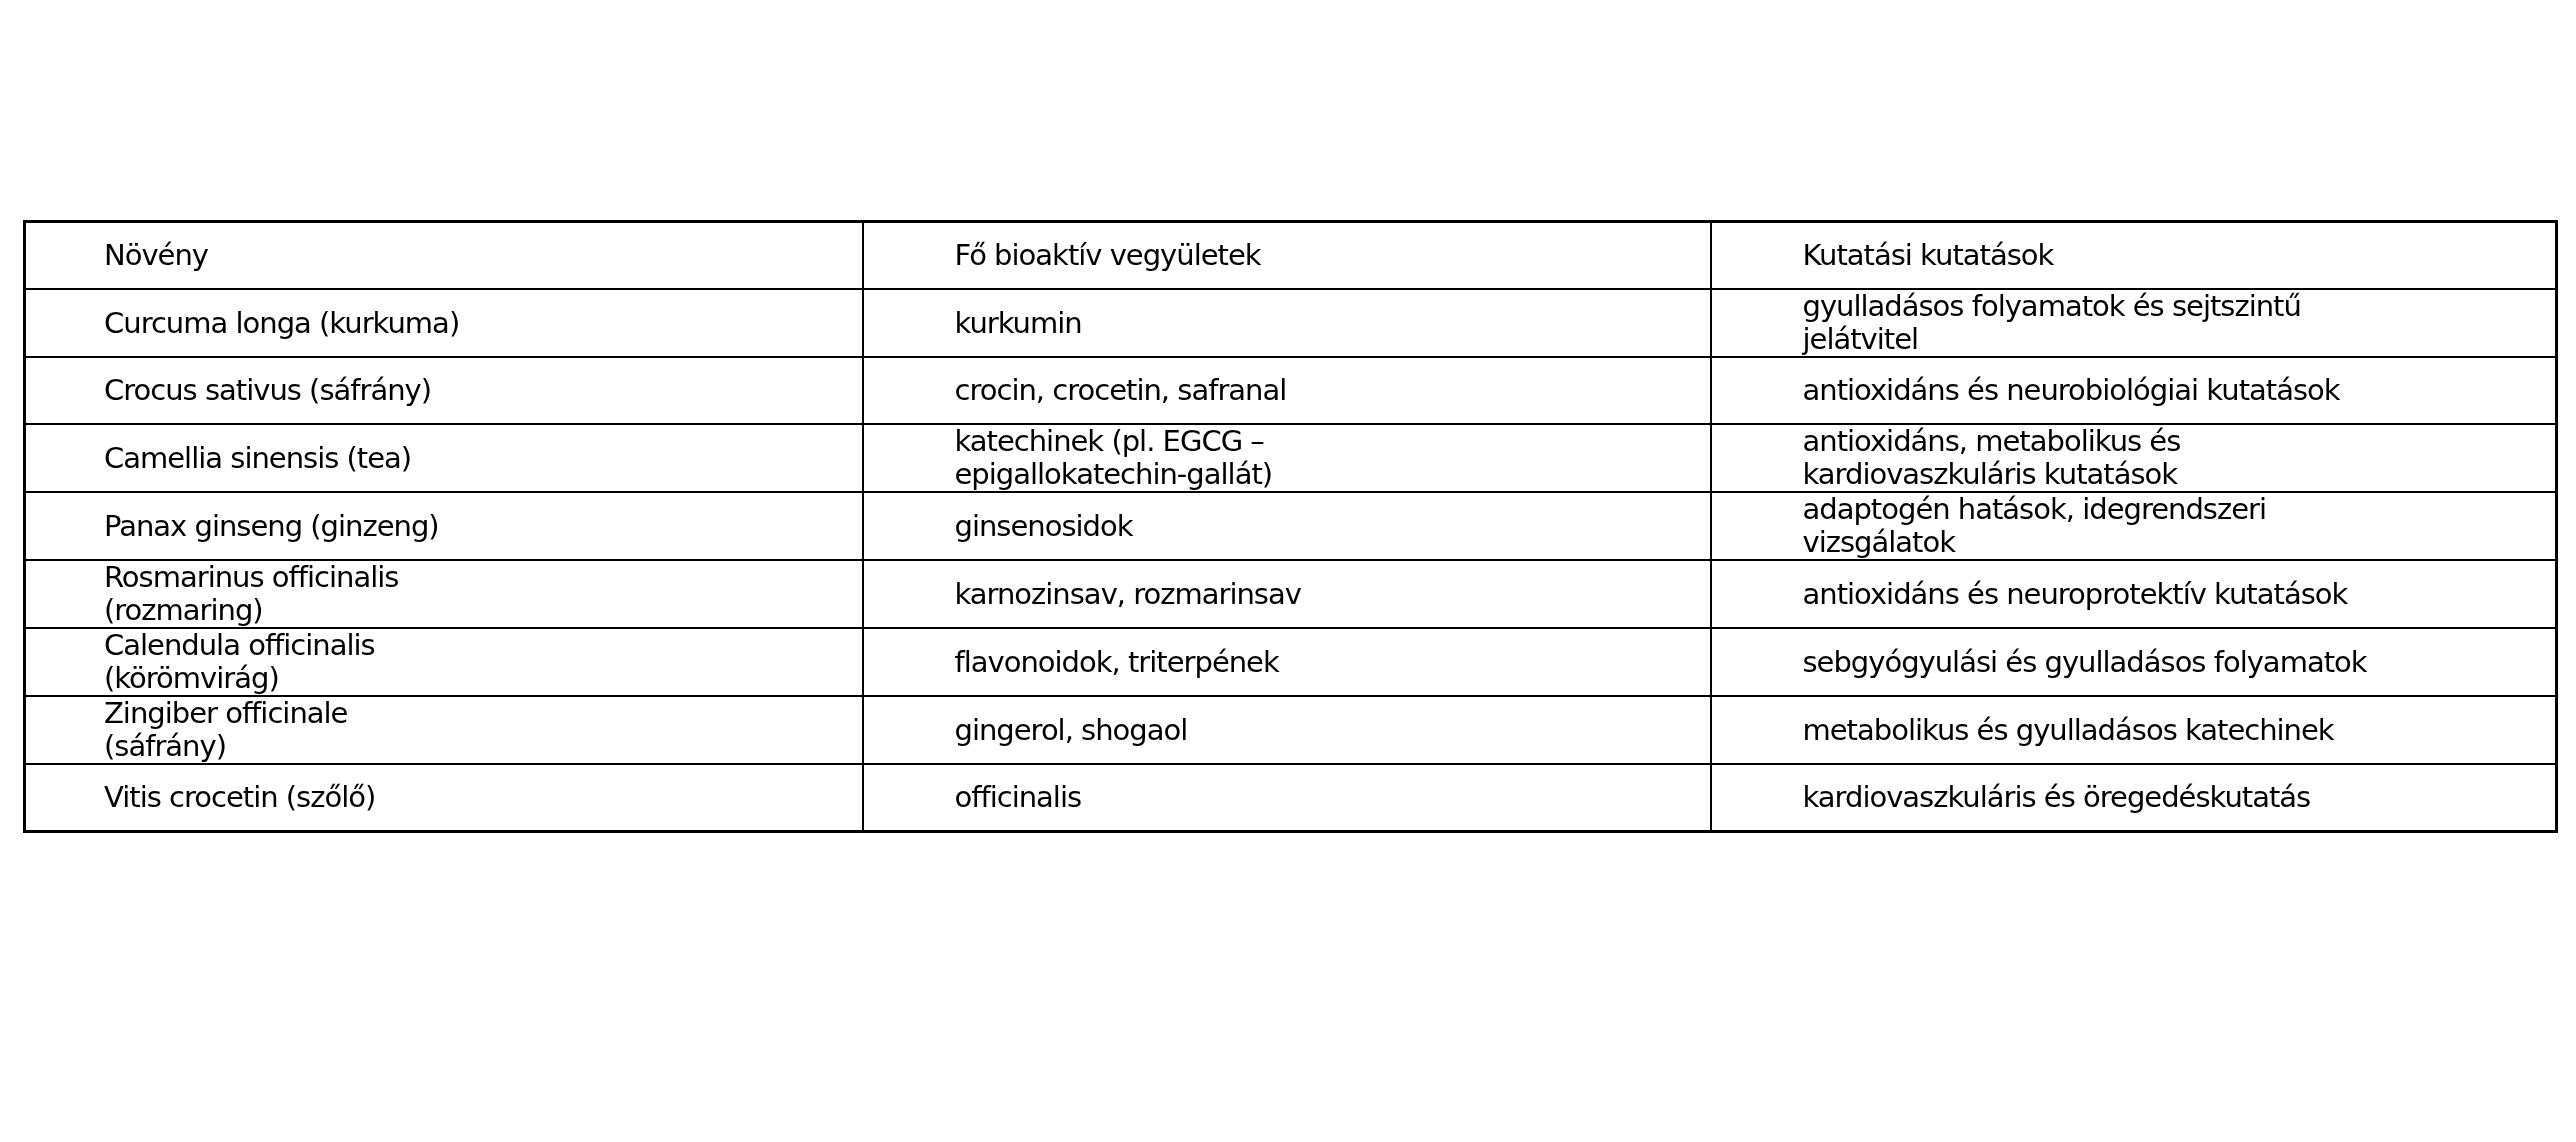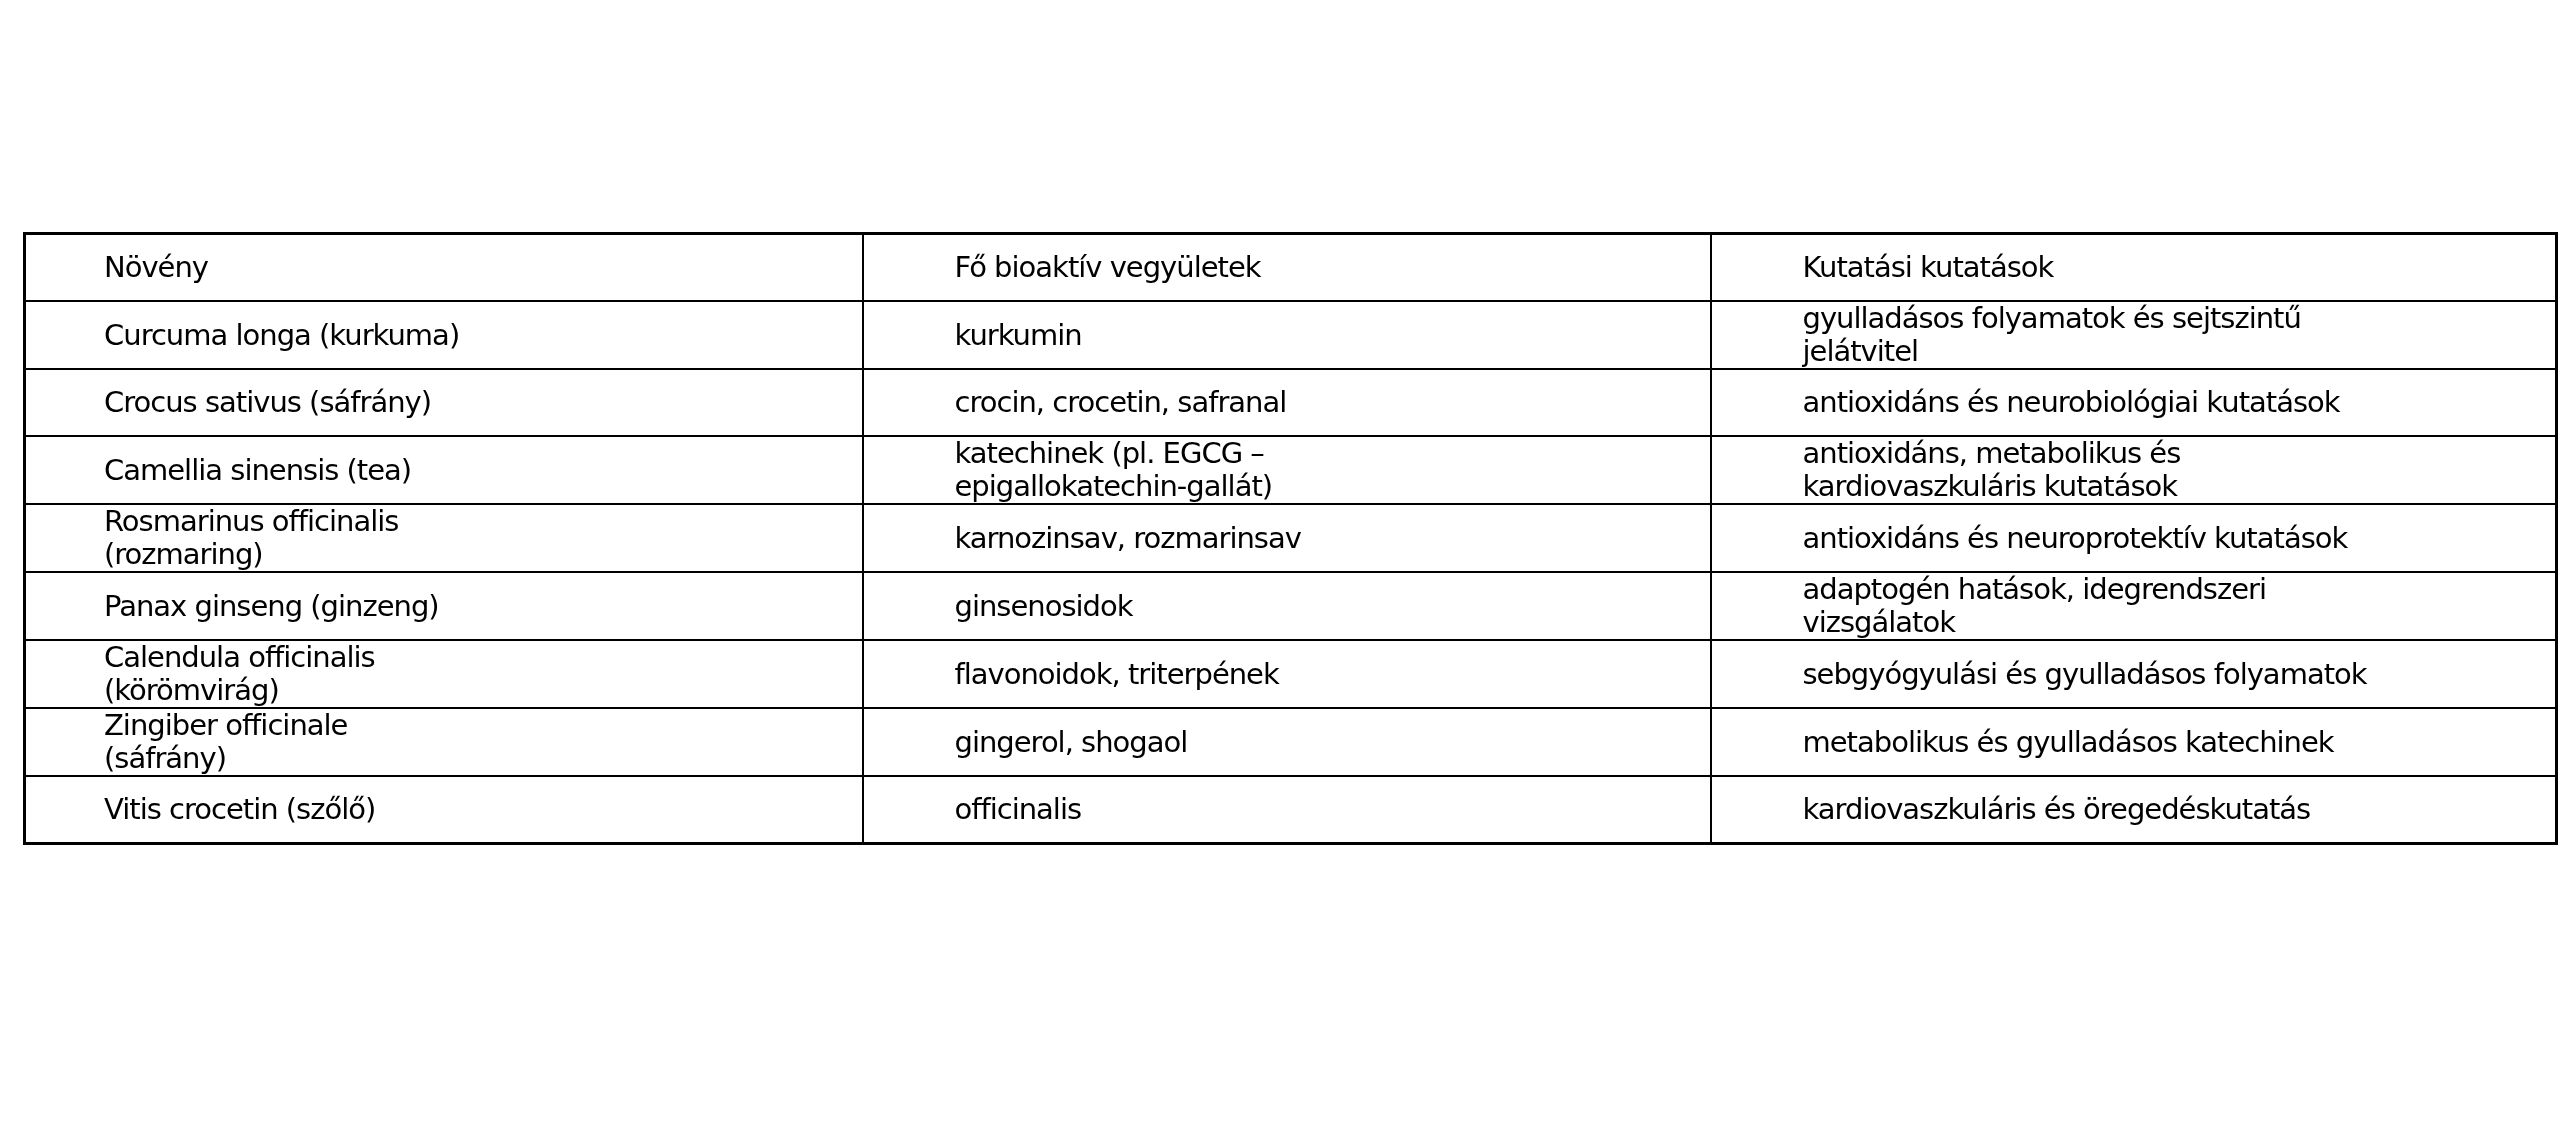--- a/index.html
+++ b/index.html
@@ -16,21 +16,21 @@
   .page {
     position: relative;
     width: 2576px;
     height: 1143px;
     background: #ffffff;
     overflow: hidden;
   }
   table.plant-table {
     position: absolute;
     left: 23px;
-    top: 232px;
+    top: 220px;
     width: 2531px;
     border-collapse: collapse;
     table-layout: fixed;
     border: 3.4px solid #000000;
   }
   col.c1 { width: 838px; }
   col.c2 { width: 848px; }
   col.c3 { width: 846px; }
   th, td {
     border: 2.7px solid #000000;
@@ -81,30 +81,30 @@
         <td class="col-research">antioxidáns és neurobiológiai kutatások</td>
       </tr>
       <tr>
         <td class="col-plant">Camellia sinensis (tea)</td>
         <td class="col-compounds">katechinek (pl. EGCG –
 epigallokatechin-gallát)</td>
         <td class="col-research">antioxidáns, metabolikus és
 kardiovaszkuláris kutatások</td>
       </tr>
       <tr>
+        <td class="col-plant">Panax ginseng (ginzeng)</td>
+        <td class="col-compounds">ginsenosidok</td>
+        <td class="col-research">adaptogén hatások, idegrendszeri
+vizsgálatok</td>
+      </tr>
+      <tr>
         <td class="col-plant">Rosmarinus officinalis
 (rozmaring)</td>
         <td class="col-compounds">karnozinsav, rozmarinsav</td>
         <td class="col-research">antioxidáns és neuroprotektív kutatások</td>
-      </tr>
-      <tr>
-        <td class="col-plant">Panax ginseng (ginzeng)</td>
-        <td class="col-compounds">ginsenosidok</td>
-        <td class="col-research">adaptogén hatások, idegrendszeri
-vizsgálatok</td>
       </tr>
       <tr>
         <td class="col-plant">Calendula officinalis
 (körömvirág)</td>
         <td class="col-compounds">flavonoidok, triterpének</td>
         <td class="col-research">sebgyógyulási és gyulladásos folyamatok</td>
       </tr>
       <tr>
         <td class="col-plant">Zingiber officinale
 (sáfrány)</td>

